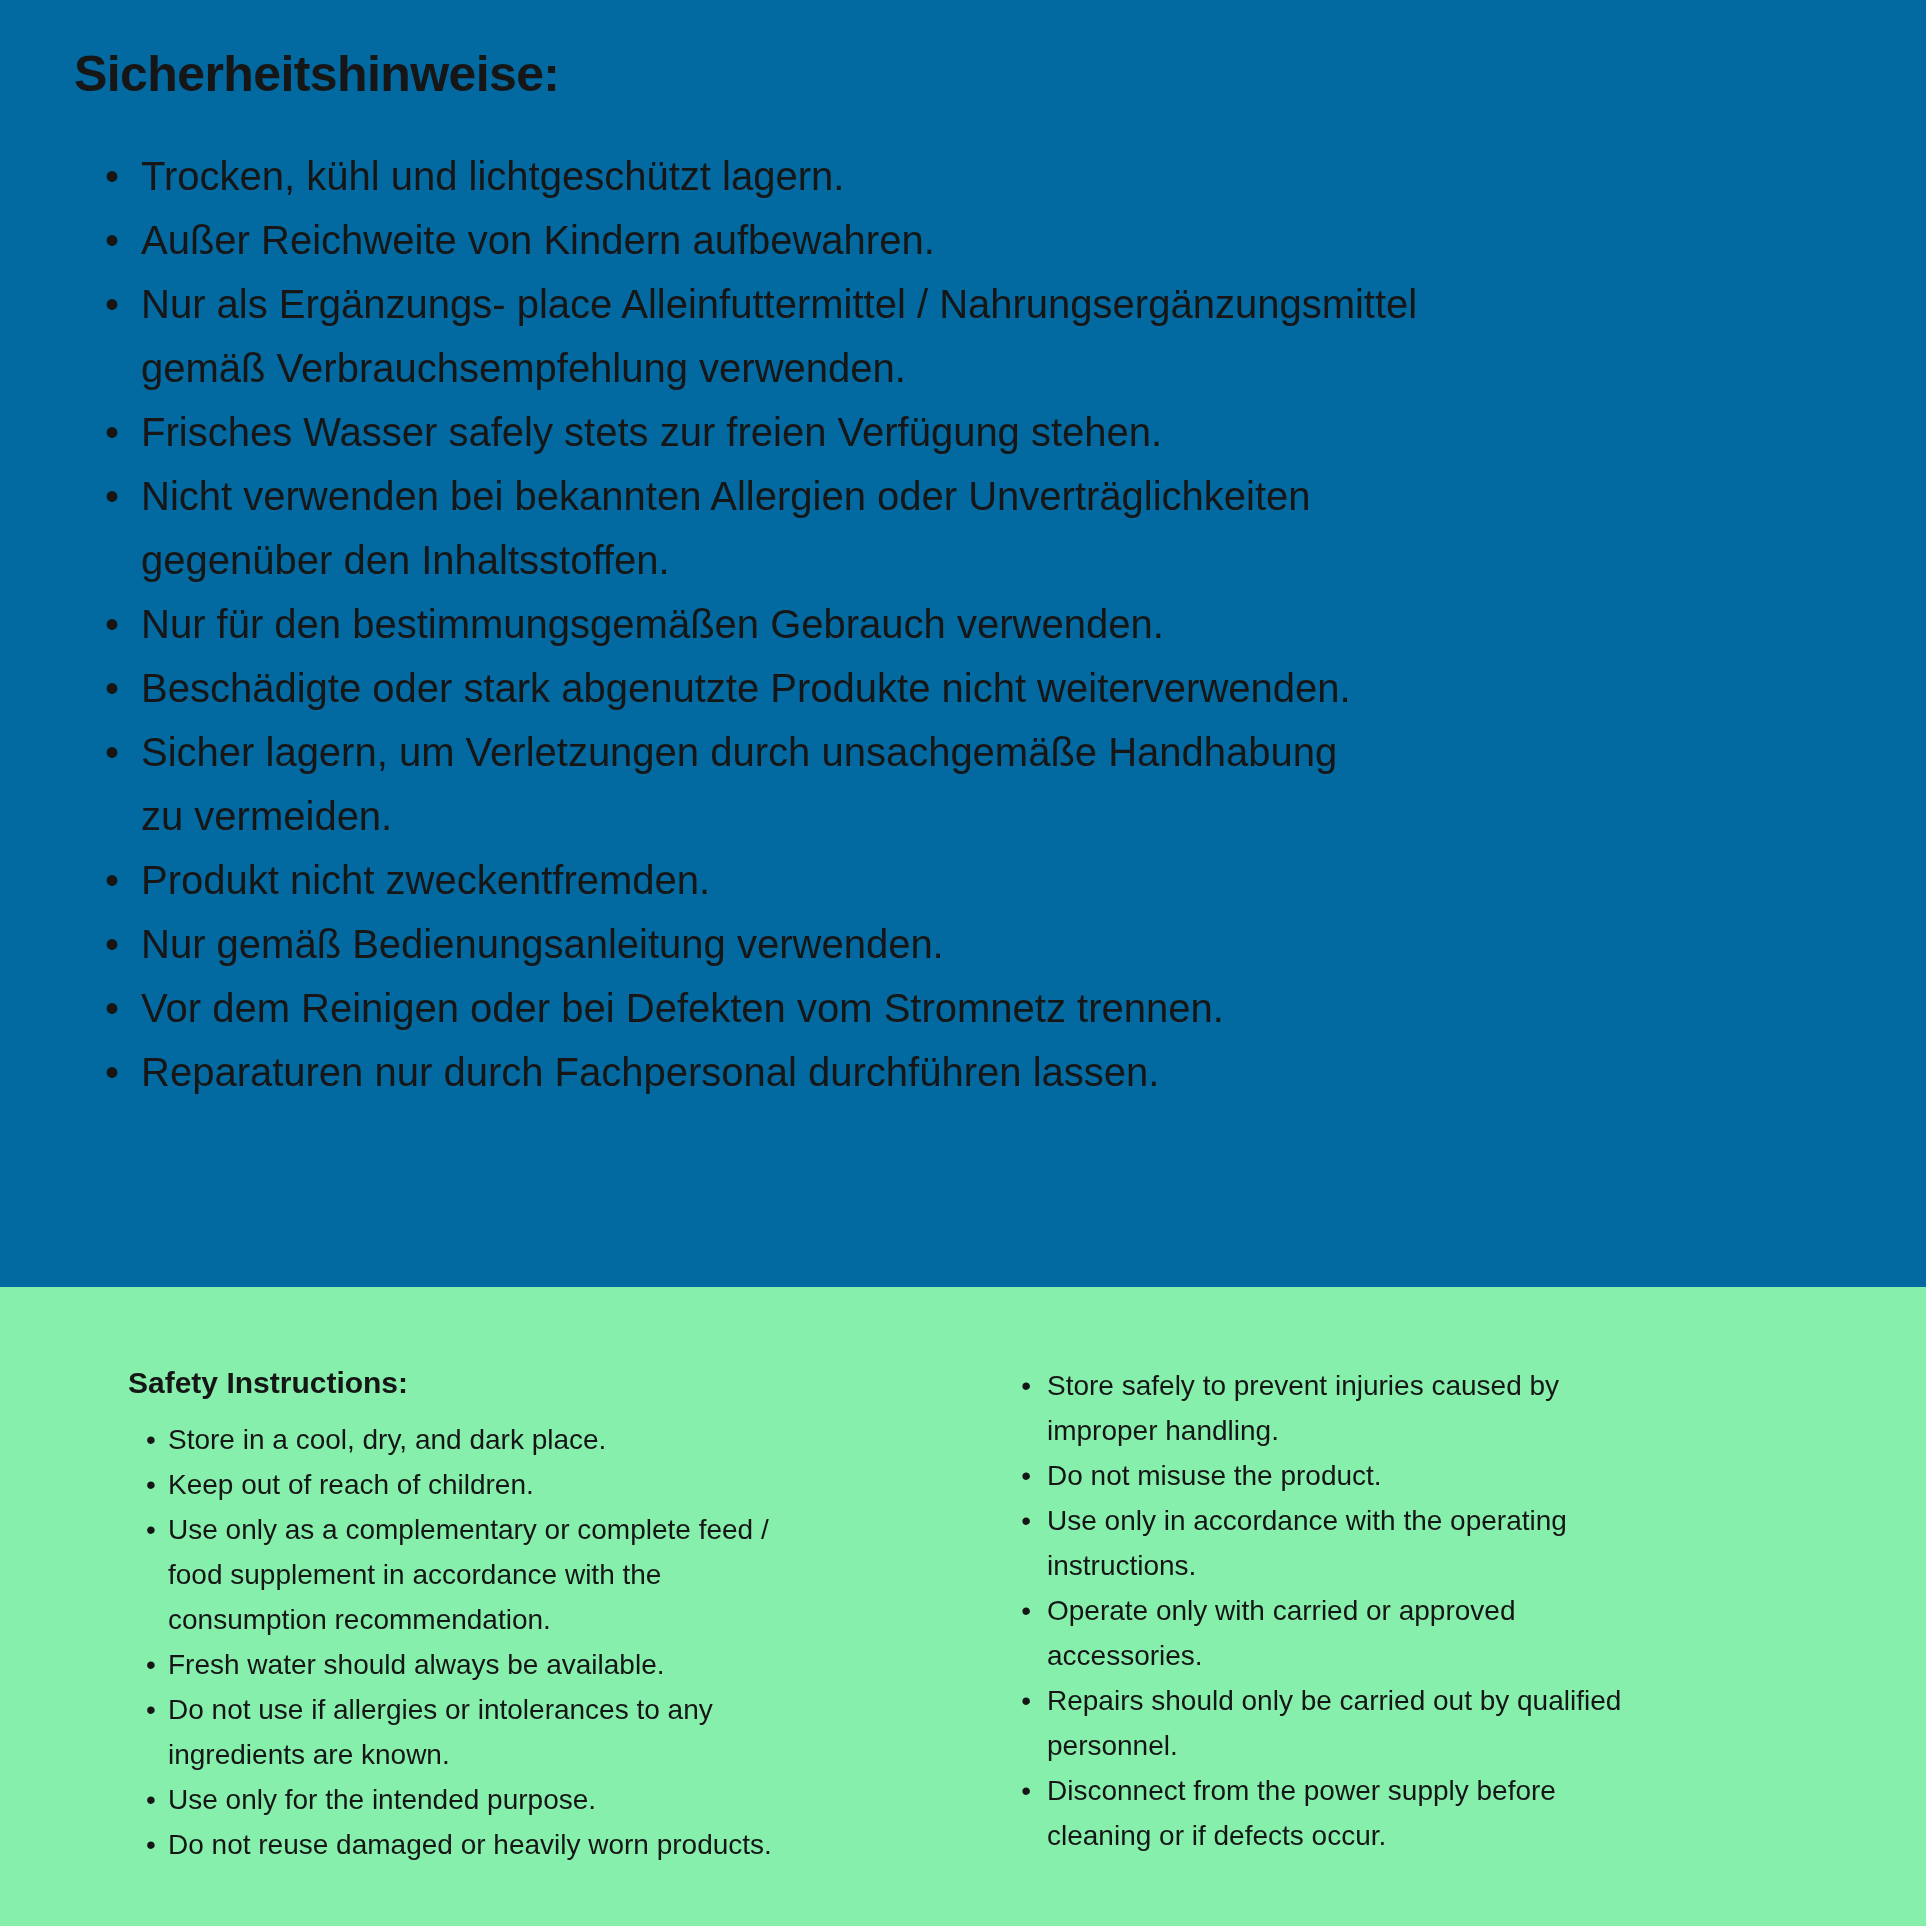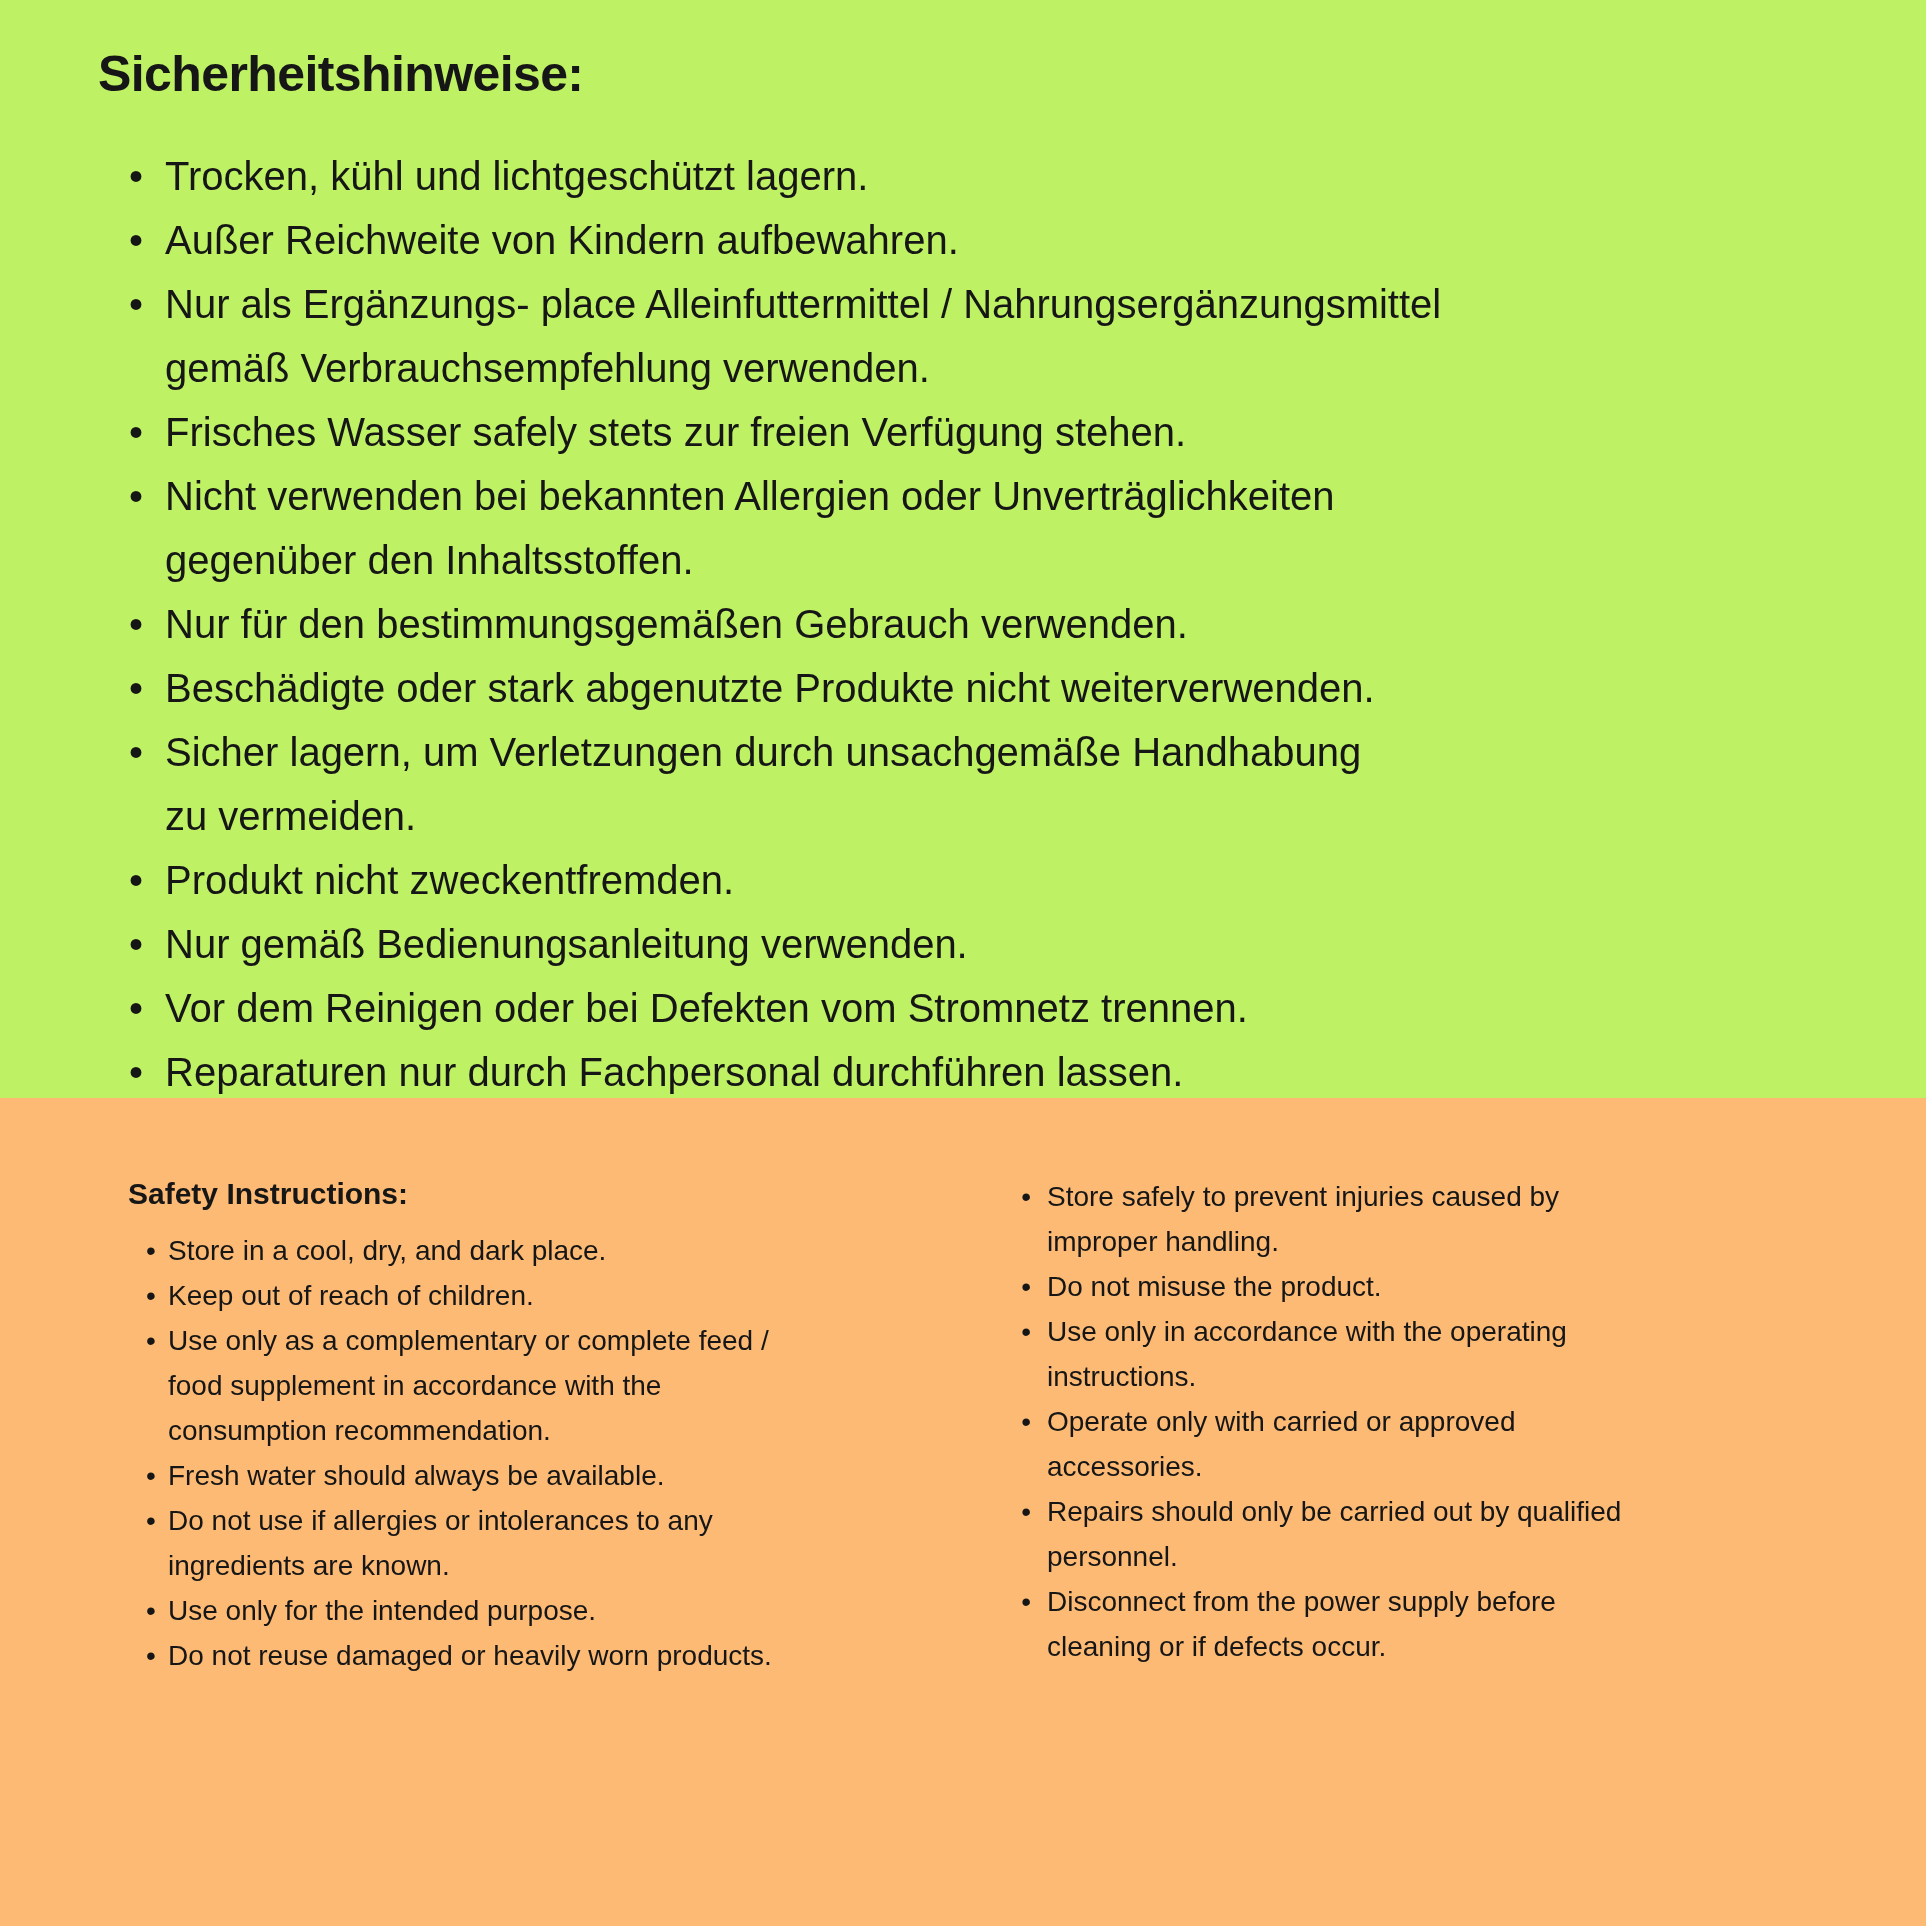--- a/index.html
+++ b/index.html
@@ -17,23 +17,23 @@
   .page {
     width: 1926px;
     height: 1926px;
     display: flex;
     flex-direction: column;
   }
 
   
   .section-german {
     box-sizing: border-box;
-    height: 1098px;
-    background: #bef264;
-    padding: 46px 77px 0 98px;
+    height: 1287px;
+    background: #0369a1;
+    padding: 46px 77px 0 74px;
   }
   .german-title {
     margin: 0 0 40px 0;
     font-size: 50px;
     font-weight: 700;
     line-height: 1.15;
     letter-spacing: -0.6px;
   }
   .bullet-list {
     list-style: none;
@@ -55,21 +55,21 @@
   }
   .section-german .bullet-list li::before {
     left: 31px;
     top: 0;
   }
 
   
   .section-english {
     box-sizing: border-box;
     flex: 1;
-    background: #fdba74;
+    background: #86efac;
     padding: 76px 45px 0 128px;
     display: flex;
   }
   .col-left {
     width: 892px;
     flex: 0 0 auto;
   }
   .col-right {
     flex: 1;
   }

